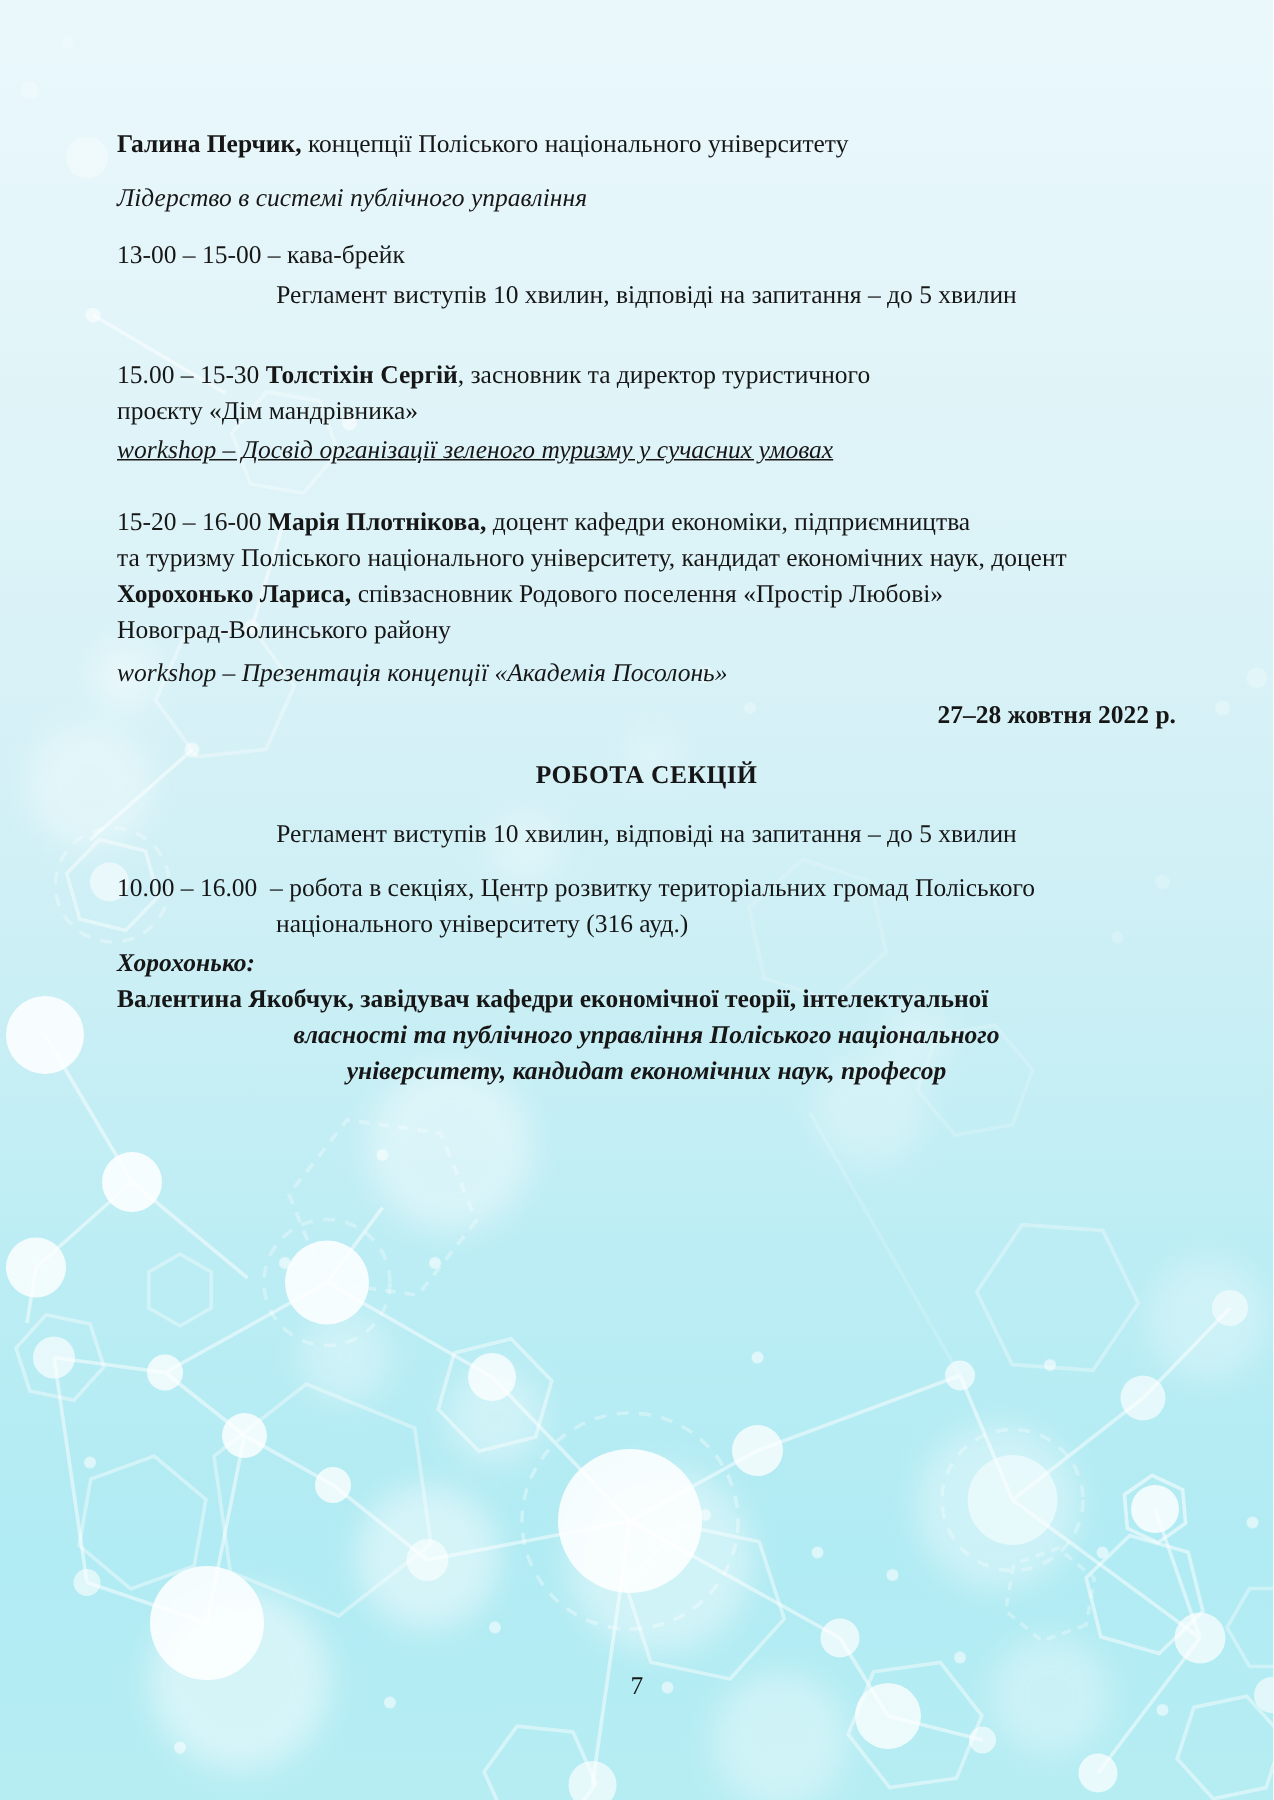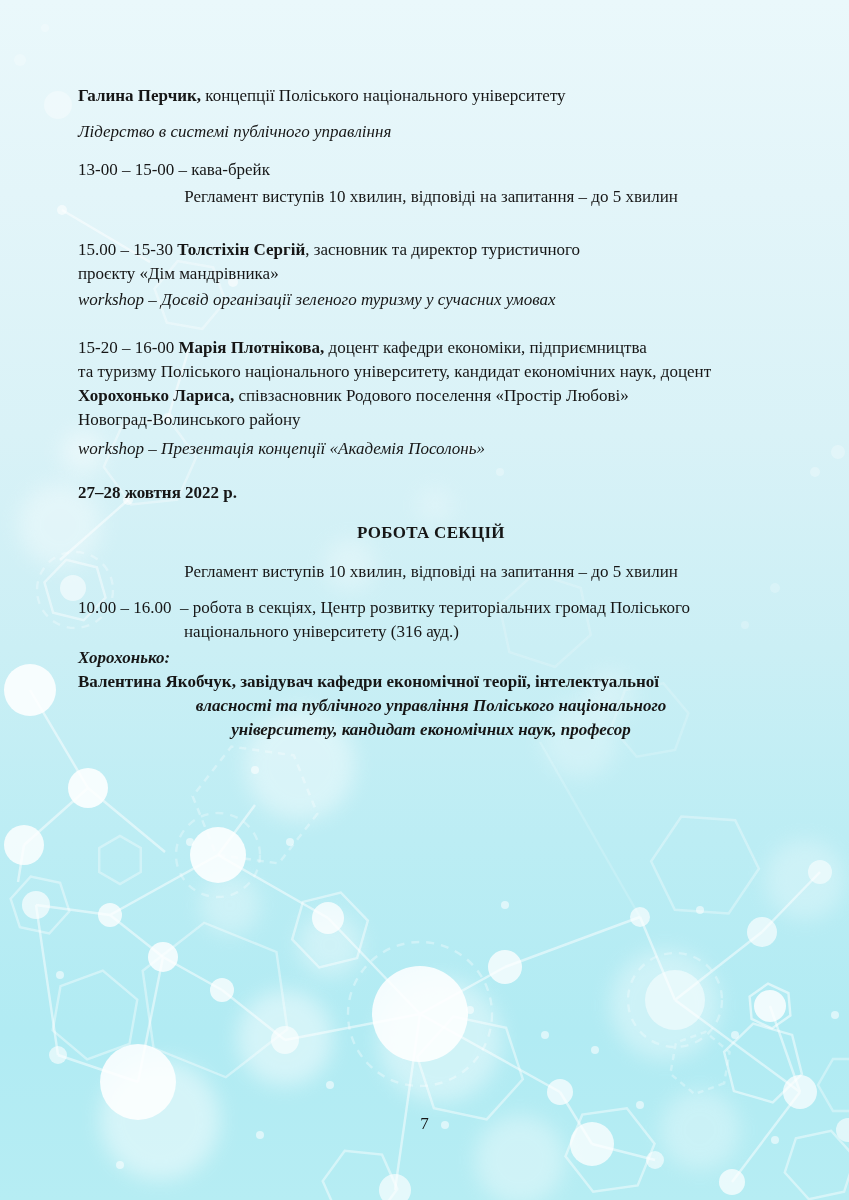--- a/index.html
+++ b/index.html
@@ -23,24 +23,24 @@
     line-height: 24px;
   }
   .line { white-space: pre; }
   .b  { font-weight: 700; text-align: right; }
   .i  { font-style: italic; }
   .p-speaker  { margin-top: 84px; }
   .p-topic    { margin-top: 12px; }
   .p-coffee   { margin-top: 14px; }
   .p-reg1     { margin-top: 3px;  text-align: center; }
   .p-sessA    { margin-top: 29px; }
-  .wsA        { margin-top: 2px; }
+  .wsA        { margin-top: 2px; text-decoration: underline; }
   .p-sessB    { margin-top: 24px; }
   .wsB        { margin-top: 5px; }
-  .p-date     { margin-top: 20px;  text-align: left; font-weight: 700; }
+  .p-date     { margin-top: 4px;  text-align: right; font-weight: 700; }
   .p-sect     { margin-top: 16px; text-align: center; font-weight: 700; letter-spacing: .3px; }
   .p-reg2     { margin-top: 15px; text-align: center; }
   .p-work     { margin-top: 12px; }
   .work-l2    { margin-left: 106px; }
   .p-modlabel { margin-top: 2px; font-weight: 700; font-style: italic; }
   .mod-l1     { font-weight: 700; }
   .mod-l23    { font-weight: 700; font-style: italic; text-align: center; }
   .page-num   {
     position: absolute; left: 0; right: 0; top: 1112px;
     text-align: center; font-size: 17px; line-height: 24px;

